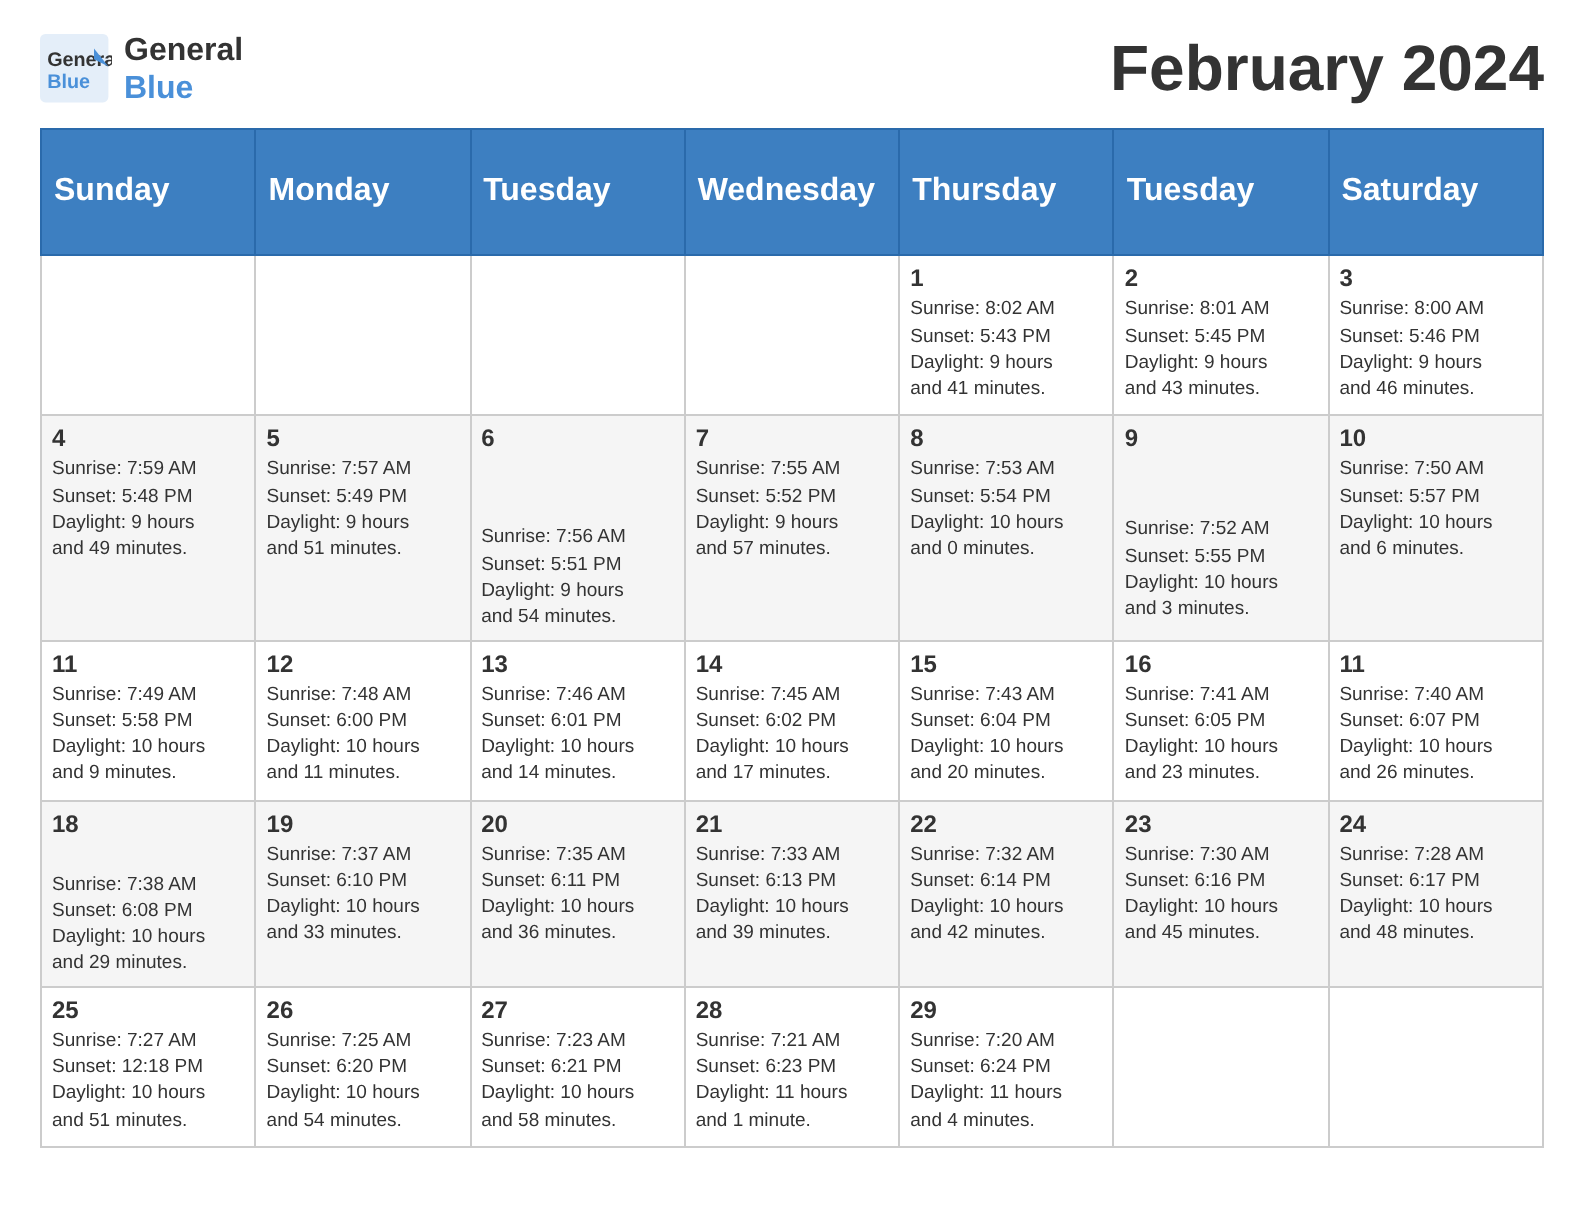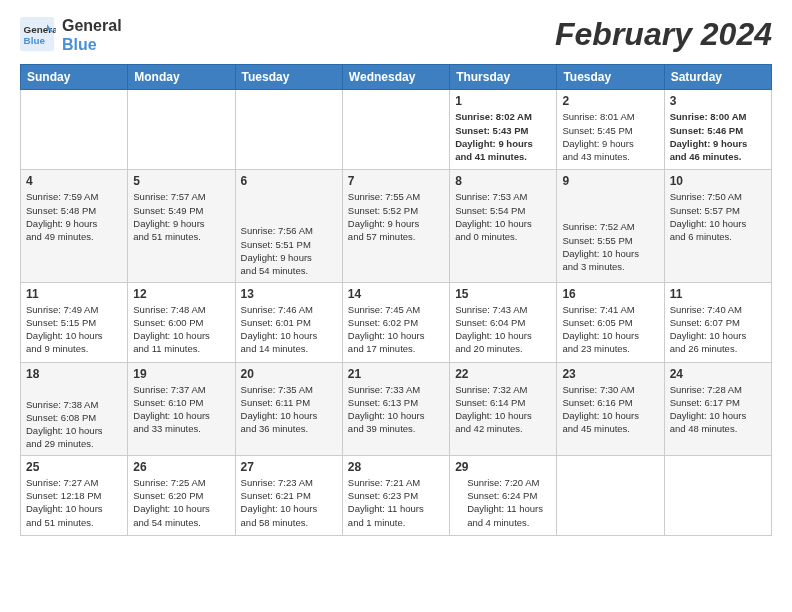--- a/index.html
+++ b/index.html
@@ -28,37 +28,36 @@
       width: 36px;
       height: 36px;
     }
     .title-block {
       text-align: right;
     }
     .month-title {
       font-size: 32px;
       font-weight: bold;
       color: #333;
-      font-style: italic;
     }
     .location {
       font-size: 14px;
       color: #555;
     }
     table {
       width: 100%;
       border-collapse: collapse;
       table-layout: fixed;
     }
     thead th {
       background-color: #3d7fc1;
       color: white;
       text-align: left;
-      padding: 5px 6px;
-      font-size: 12px;
+      padding: 22px 6px;
+      font-size: 16px;
       font-weight: bold;
       border: 1px solid #2a6aab;
     }
     tbody td {
       border: 1px solid #ccc;
       vertical-align: top;
       padding: 4px 5px;
       height: 80px;
       font-size: 10px;
       color: #333;
@@ -119,35 +118,35 @@
         </tr>
     </thead>
     <tbody id="calendar-body">
         <tr>
           <td class="empty-cell"></td>
           <td class="empty-cell"></td>
           <td class="empty-cell"></td>
           <td class="empty-cell"></td>
           <td>
             <span class="day-number">1</span>
-            <div class="day-info" style="white-space: pre-line; font-weight: bold;">Sunrise: 8:02 AM
+            <div class="day-info" style="white-space: pre-line;">Sunrise: 8:02 AM
 Sunset: 5:43 PM
 Daylight: 9 hours
 and 41 minutes.</div>
           </td>
           <td>
             <span class="day-number">2</span>
             <div class="day-info" style="white-space: pre-line;">Sunrise: 8:01 AM
 Sunset: 5:45 PM
 Daylight: 9 hours
 and 43 minutes.</div>
           </td>
           <td>
             <span class="day-number">3</span>
-            <div class="day-info" style="white-space: pre-line; font-weight: bold;">Sunrise: 8:00 AM
+            <div class="day-info" style="white-space: pre-line;">Sunrise: 8:00 AM
 Sunset: 5:46 PM
 Daylight: 9 hours
 and 46 minutes.</div>
           </td>
         </tr>
         <tr>
           <td>
             <span class="day-number">4</span>
             <div class="day-info" style="white-space: pre-line;">Sunrise: 7:59 AM
 Sunset: 5:48 PM
@@ -194,21 +193,21 @@
             <div class="day-info" style="white-space: pre-line;">Sunrise: 7:50 AM
 Sunset: 5:57 PM
 Daylight: 10 hours
 and 6 minutes.</div>
           </td>
         </tr>
         <tr>
           <td>
             <span class="day-number">11</span>
             <div class="day-info" style="white-space: pre-line;">Sunrise: 7:49 AM
-Sunset: 5:15 PM
+Sunset: 5:58 PM
 Daylight: 10 hours
 and 9 minutes.</div>
           </td>
           <td>
             <span class="day-number">12</span>
             <div class="day-info" style="white-space: pre-line;">Sunrise: 7:48 AM
 Sunset: 6:00 PM
 Daylight: 10 hours
 and 11 minutes.</div>
           </td>
@@ -323,21 +322,21 @@
           </td>
           <td>
             <span class="day-number">28</span>
             <div class="day-info" style="white-space: pre-line;">Sunrise: 7:21 AM
 Sunset: 6:23 PM
 Daylight: 11 hours
 and 1 minute.</div>
           </td>
           <td>
             <span class="day-number">29</span>
-            <div class="day-info" style="white-space: pre-line; margin-left: 12px;">Sunrise: 7:20 AM
+            <div class="day-info" style="white-space: pre-line;">Sunrise: 7:20 AM
 Sunset: 6:24 PM
 Daylight: 11 hours
 and 4 minutes.</div>
           </td>
           <td class="empty-cell"></td>
           <td class="empty-cell"></td>
         </tr>
       </tbody>
   </table>
 </div>

